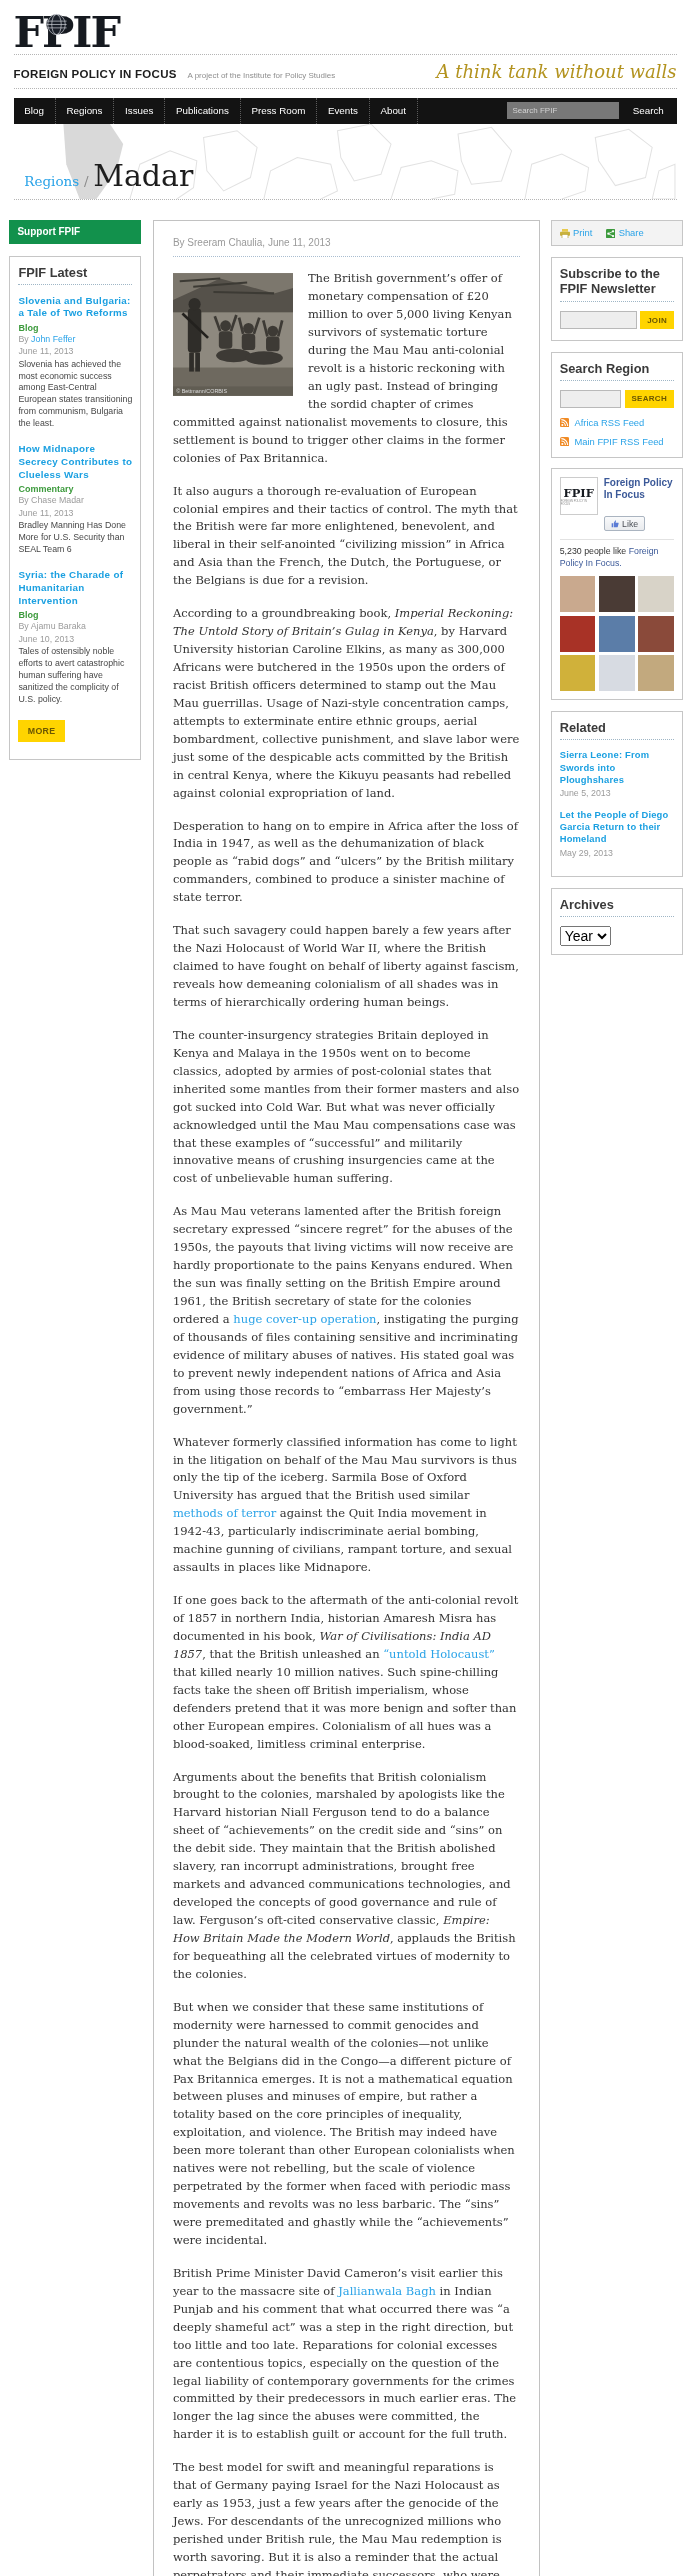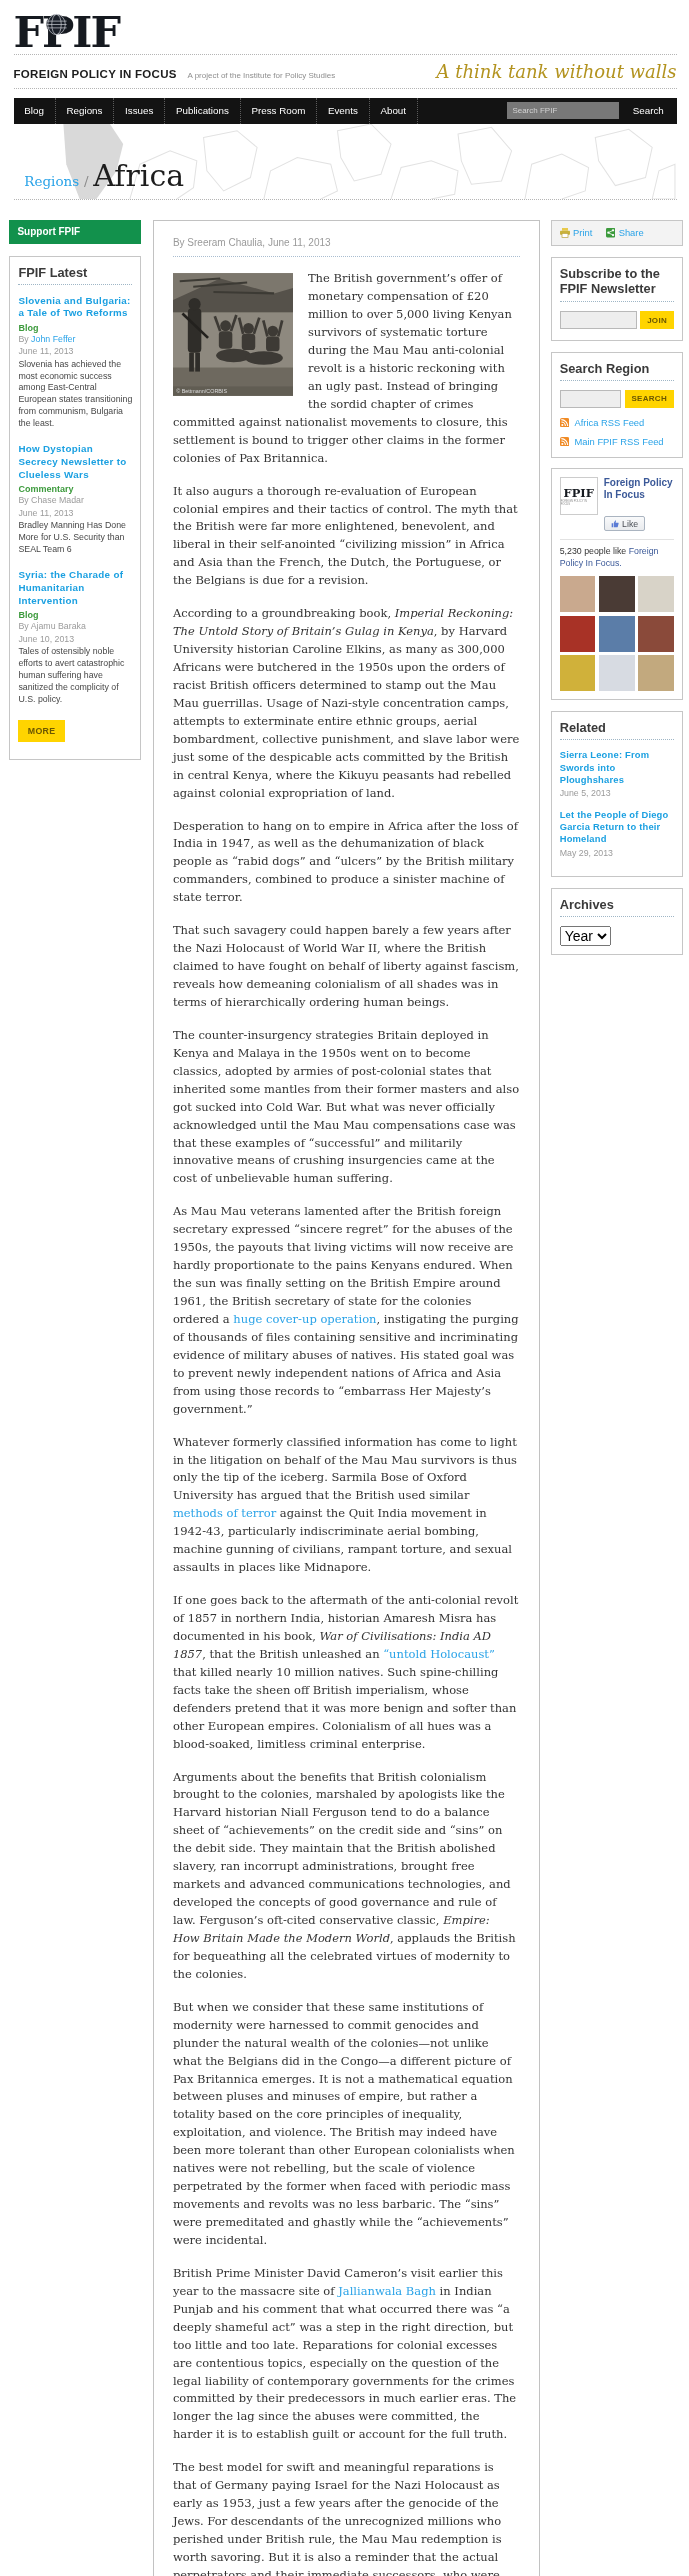--- a/index.html
+++ b/index.html
@@ -58,21 +58,21 @@
   .article-body{overflow:visible;}
   .article-body p{font-family:"DejaVu Serif",serif;font-size:11.5px;line-height:1.56;margin:0 0 15px;color:#333;}
   .article-body a{color:#2aa3e8;}
   .article-body i{font-style:italic;}
   .photo{float:left;width:120px;margin:2.7px 15px 5.4px 0;position:relative;padding:0;}
   .photo figcaption{position:absolute;left:3.4px;bottom:4px;color:#ddd;font-size:5.4px;}
 
   
   .rbox{border:0.7px solid #c6c6c6;margin-bottom:10.8px;padding:8px;background:#fff;}
   .print-share{display:flex;align-items:center;background:#f3f3f3;padding:6.7px 8px;}
-  .ps-link{color:#2aa3e8;font-size:9.4px;margin-right:13.5px;display:inline-flex;align-items:center;}
+  .ps-link{color:#2aa3e8;font-size:9.4px;margin-right:13.5px;display:inline-flex;align-items:flex-end;}
   .ps-link svg{margin-right:3.4px;}
   .sr-row{display:flex;margin-bottom:9.4px;}
   .sr-input{flex:1;min-width:0;border:0.7px solid #b9b9b9;background:#eee;height:18px;box-sizing:border-box;margin-right:3.4px;}
   .ybtn{background:#ffd400;border:0;color:#6b5702;font-weight:bold;font-size:8px;letter-spacing:0.3px;padding:0 6.7px;height:18px;cursor:pointer;}
   .feed-row{display:flex;align-items:center;margin:6.7px 0 1.3px;}
   .feed-row + .feed-row{margin-top:8px;}
   .feed-row a{color:#2aa3e8;font-size:9.4px;margin-left:5.4px;}
   .nl-head{font-size:12.8px;line-height:1.2;}
   .fb-head{display:flex;}
   .fb-logo{width:36px;height:36px;border:0.7px solid #ccc;flex:none;display:flex;flex-direction:column;align-items:center;justify-content:center;margin-right:6px;}
@@ -140,33 +140,33 @@
       <path d="M480,10 L530,0 L560,30 L545,75 L505,85 L485,50 Z" fill="none" stroke="#e2e2e2" stroke-width="1.5"></path>
       <path d="M560,112 L575,65 L620,55 L660,70 L655,105 L620,112" fill="none" stroke="#e2e2e2" stroke-width="1.5"></path>
       <path d="M660,15 L710,5 L740,40 L725,85 L680,90 L665,55 Z" fill="none" stroke="#e2e2e2" stroke-width="1.5"></path>
       <path d="M760,112 L770,60 L815,45 L855,65 L850,100 L815,112" fill="none" stroke="#e2e2e2" stroke-width="1.5"></path>
       <path d="M865,20 L915,8 L950,35 L940,80 L895,92 L870,55 Z" fill="none" stroke="#e2e2e2" stroke-width="1.5"></path>
       <path d="M950,112 L960,70 L984,60 L984,112 Z" fill="none" stroke="#e2e2e2" stroke-width="1.5"></path>
     </svg>
     <div class="breadcrumb">
       <a class="bc-link">Regions</a>
       <span class="bc-div">/</span>
-      <span class="bc-page">Africa</span>
+      <span class="bc-page">Madar</span>
     </div>
   </div>
 
   <div class="content">
 
     <aside class="left-col">
       <button class="support-btn">Support FPIF</button>
       <div class="box latest-box">
         <h3 class="side-head">FPIF Latest</h3>
         <div id="latest-items">
             <div class="latest-item"><a class="li-title">Slovenia and Bulgaria: a Tale of Two Reforms</a><a class="li-cat">Blog</a><div class="li-by"><span class="by">By </span><a class="nm link">John Feffer</a></div><div class="li-date">June 11, 2013</div><div class="li-sum">Slovenia has achieved the most economic success among East-Central European states transitioning from communism, Bulgaria the least.</div></div>
-            <div class="latest-item"><a class="li-title">How Dystopian Secrecy Newsletter to Clueless Wars</a><a class="li-cat">Commentary</a><div class="li-by"><span class="by">By </span><a class="nm">Chase Madar</a></div><div class="li-date">June 11, 2013</div><div class="li-sum">Bradley Manning Has Done More for U.S. Security than SEAL Team 6</div></div>
+            <div class="latest-item"><a class="li-title">How Midnapore Secrecy Contributes to Clueless Wars</a><a class="li-cat">Commentary</a><div class="li-by"><span class="by">By </span><a class="nm">Chase Madar</a></div><div class="li-date">June 11, 2013</div><div class="li-sum">Bradley Manning Has Done More for U.S. Security than SEAL Team 6</div></div>
             <div class="latest-item"><a class="li-title">Syria: the Charade of Humanitarian Intervention</a><a class="li-cat">Blog</a><div class="li-by"><span class="by">By </span><a class="nm">Ajamu Baraka</a></div><div class="li-date">June 10, 2013</div><div class="li-sum">Tales of ostensibly noble efforts to avert catastrophic human suffering have sanitized the complicity of U.S. policy.</div></div>
           </div>
         <button class="more-btn">MORE</button>
       </div>
     </aside>
 
     <main class="article-col">
       <div class="byline">By Sreeram Chaulia, June 11, 2013</div>
 
       <div class="article-body" id="article-body">

